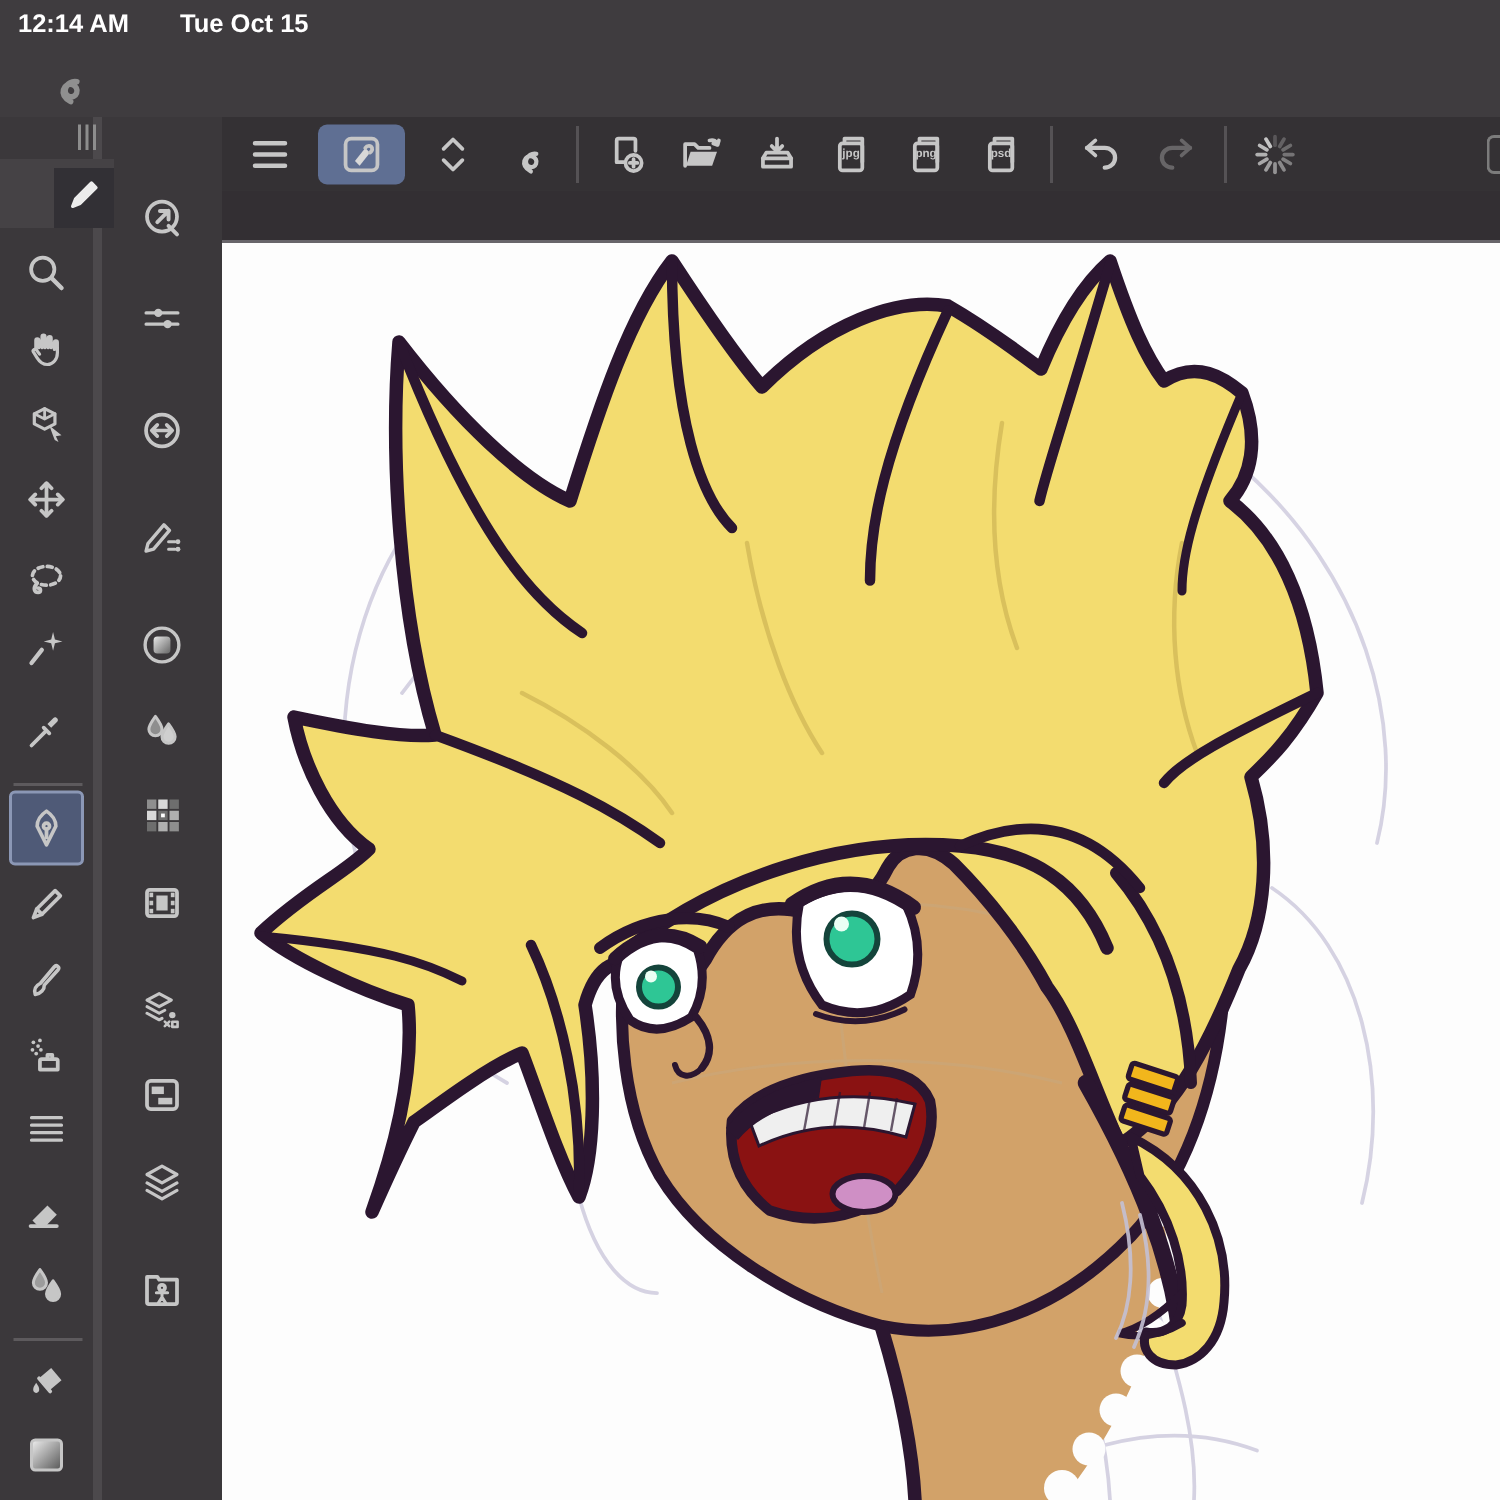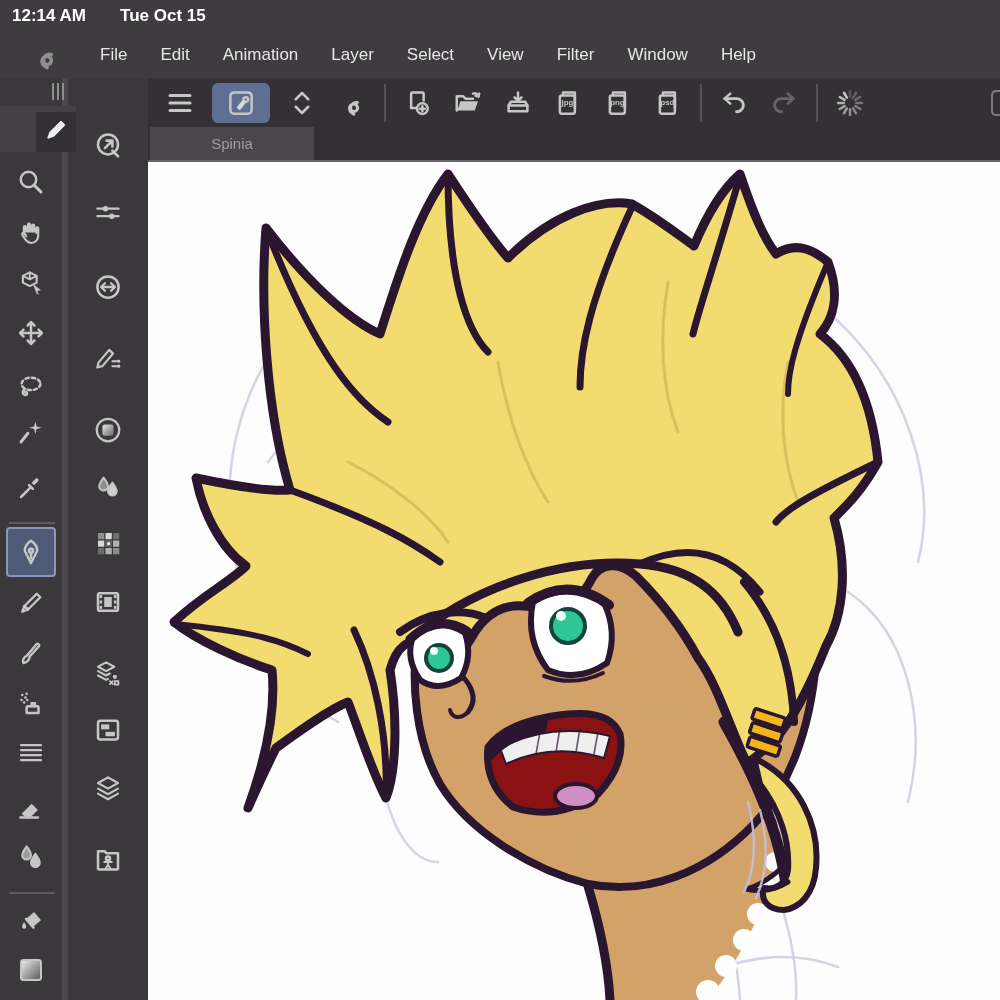--- a/index.html
+++ b/index.html
@@ -50,31 +50,20 @@
 
 <div id="status-bar">
   <span>12:14 AM</span>
   <span>Tue Oct 15</span>
 </div>
 
 <div id="menu-bar">
   <svg id="app-logo" viewBox="0 0 24 24">
     <path d="M13.5 21c-2.6-1.4-4-3.4-3.4-5.6.5-1.9 2.4-3 4.2-2.4 1.7.5 2.6 2.3 2 3.9-.5 1.4-2 2.2-3.4 1.7-1.6-.5-2.4-2.2-1.8-3.9.7-2.2 3-3.6 5.3-3.1" fill="none" stroke="#8f8f8f" stroke-width="2.6" stroke-linecap="round"></path>
   </svg>
-  <div id="menu-items">
-      <span class="menu-item">File</span>
-      <span class="menu-item">Edit</span>
-      <span class="menu-item">Animation</span>
-      <span class="menu-item">Layer</span>
-      <span class="menu-item">Select</span>
-      <span class="menu-item">View</span>
-      <span class="menu-item">Filter</span>
-      <span class="menu-item">Window</span>
-      <span class="menu-item">Help</span>
-    </div>
 </div>
 
 <div id="sidebar">
   <div id="col-strip"></div>
   <div id="drag-handle">
       <i></i>
       <i></i>
       <i></i>
     </div>
   <div id="tool-preview">
@@ -405,23 +394,20 @@
           <line x1="7.0" y1="12.0" x2="2.5" y2="12.0" opacity="0.86"></line>
           <line x1="7.7" y1="9.5" x2="3.8" y2="7.2" opacity="0.93"></line>
           <line x1="9.5" y1="7.7" x2="7.2" y2="3.8" opacity="1.00"></line>
         </svg>
       </span>
     </span>
   <span id="partial-icon"></span>
 </div>
 
 <div id="tab-bar">
-    <div class="tab inactive">
-      <span>Spinia</span>
-    </div>
   </div>
 
 <div id="canvas">
 <svg width="852" height="838" viewBox="0 0 852 838">
 
   <g stroke="var(--sketch)" stroke-width="2.5" fill="none" opacity="0.8" stroke-linecap="round">
     <path d="M150 520 C60 430 60 260 140 170"></path>
     <path d="M190 560 C120 520 90 460 80 420"></path>
     <path d="M680 150 C760 220 790 320 770 400"></path>
     <path d="M700 430 C760 470 780 560 760 640"></path>

